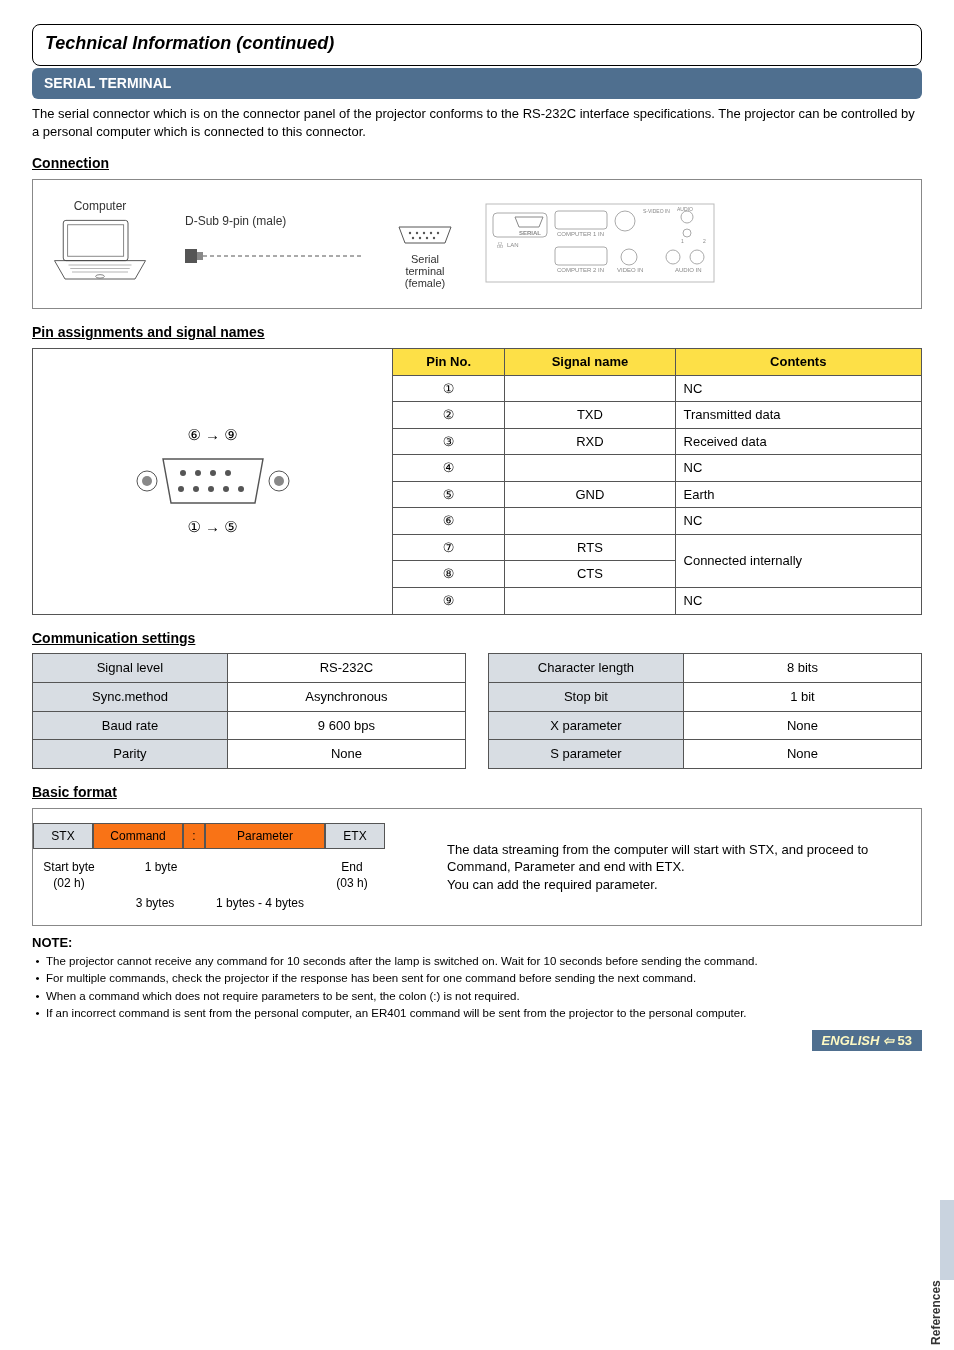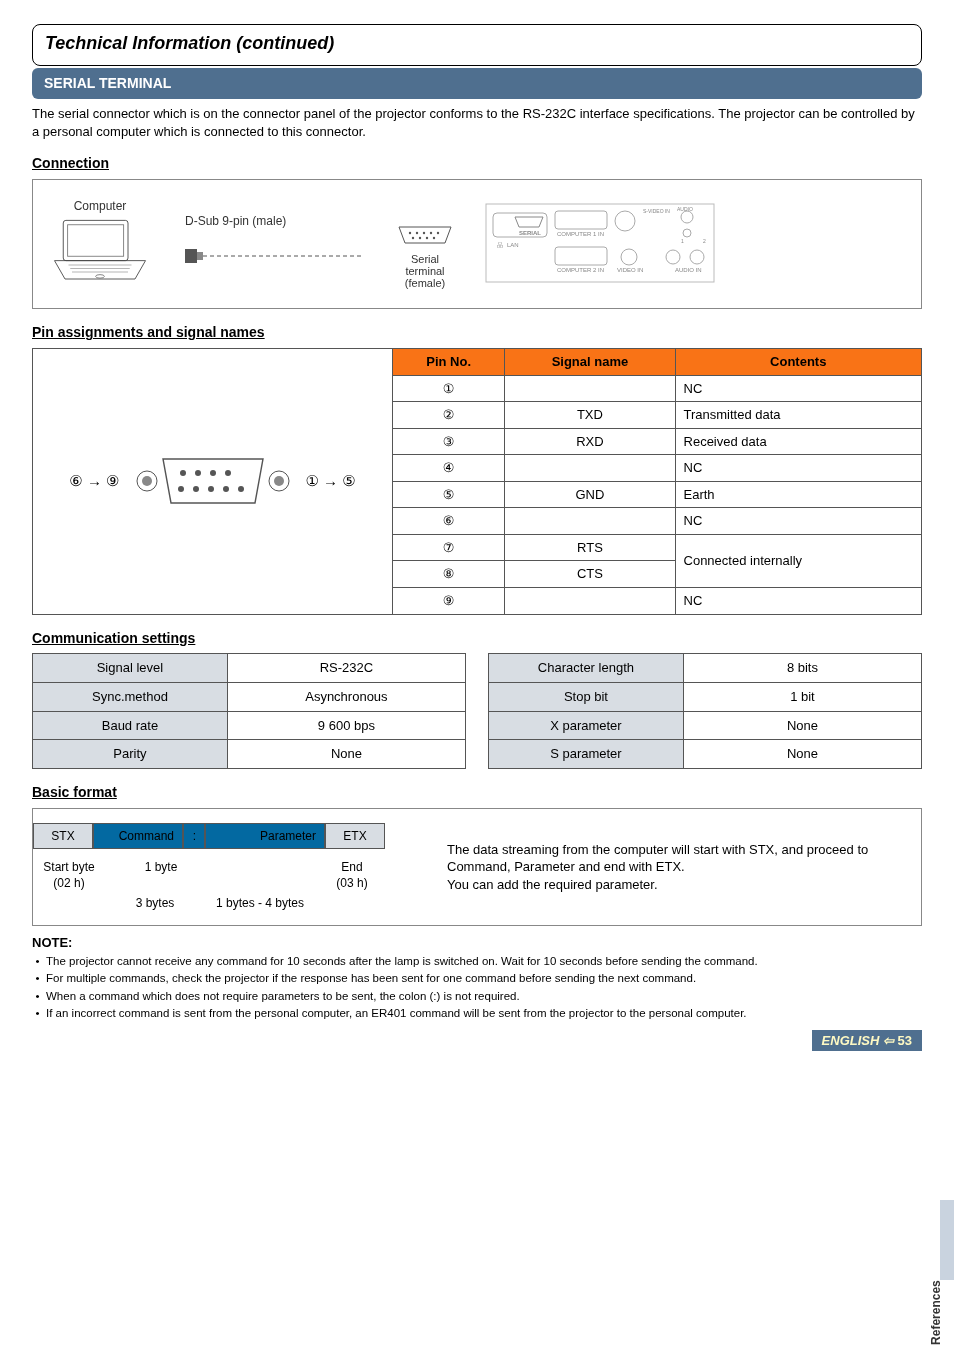--- a/index.html
+++ b/index.html
@@ -55,41 +55,41 @@
   .computer-label { margin-bottom:2px; font-size:12px;}
   .laptop-svg { width:110px; height:70px; }
   .dsub-label { font-size:12px; margin-bottom:12px;}
   .serial-label { font-size:11px; text-align:center; line-height:1.1;}
   table { border-collapse: collapse; }
   .pin-table td, .pin-table th {
     border: 1px solid #555;
     padding: 4px 8px;
     font-size: 13px;
   }
-  .pin-table th { background: #f97316; font-weight: bold; text-align:center;}
+  .pin-table th { background: #fde047; font-weight: bold; text-align:center;}
   .pin-table td.center { text-align:center; }
   .pin-layout-wrap { border:1px solid #555; padding:4px; }
   .pin-layout-cell { text-align:center; vertical-align:middle; width:360px;}
   .pin-data-col { width:530px;}
   .circled { font-family: Arial, sans-serif; }
   .comm-row { display:flex; gap:22px;text-align:center; }
   .comm-table { flex:1; }
   .comm-table td { border:1px solid #555; padding:5px 10px; font-size:13px;}
   .comm-table td.label-cell { background:#d8dde3; width:45%; }
   .format-box {
     border:1px solid #888;
     padding:14px 0;
     display:flex;
     gap:24px;
     align-items:center;
   }
   .format-diagram { flex:0 0 390px; font-size:12px;}
   .cmd-row { display:flex; }
   .cmd-cell { border:1px solid #555; padding:4px 8px; text-align:center; background:#d8dde3;}
-  .cmd-cell.plain { background:#0369a1;text-align:right;}
+  .cmd-cell.plain { background:#f97316;}
   .ann-row { display:flex; margin-top:10px; gap:0; font-size:12px;}
   .ann { text-align:center; }
   .format-desc { flex:1; font-size:13px;}
   .note-title { font-weight:bold; margin-top:8px; font-size:13px;}
   .notes { font-size:11.5px; padding-left:14px; margin:2px 0 4px 0;}
   .notes li { margin-bottom:2px; list-style-type: "•  ";}
   .side-tab {
     position:absolute;
     right:10px;
     bottom:70px;
@@ -195,21 +195,21 @@
       <text x="158" y="10" font-size="5" fill="#888">S-VIDEO IN</text>
       <text x="192" y="8" font-size="5" fill="#888">AUDIO</text>
       <text x="196" y="40" font-size="5" fill="#888">1</text>
         <text x="218" y="40" font-size="5" fill="#888">2</text>
     </svg>
   </div>
 </div>
 
 <div class="sub-heading">Pin assignments and signal names</div>
 <div class="pin-row">
-  <div class="pin-layout-cell pin-layout-wrap" style="border-right:none; display:flex; align-items:center; justify-content:center; gap:13px;">
+  <div class="pin-layout-cell pin-layout-wrap" style="border-right:none; display:flex; flex-direction:column; align-items:center; justify-content:center; gap:6px;">
     <div class="circled" style="font-size:15px;">⑥ → ⑨</div>
     <svg width="160" height="60" viewBox="0 0 160 60">
       <circle cx="14" cy="30" r="10" fill="none" stroke="#555"></circle>
         <circle cx="14" cy="30" r="5" fill="#888"></circle>
       <circle cx="146" cy="30" r="10" fill="none" stroke="#555"></circle>
         <circle cx="146" cy="30" r="5" fill="#888"></circle>
       <path d="M30 8 L130 8 L122 52 L38 52 Z" fill="none" stroke="#555" stroke-width="1.4"></path>
       <circle cx="50" cy="22" r="3" fill="#555"></circle>
         <circle cx="65" cy="22" r="3" fill="#555"></circle>
         <circle cx="80" cy="22" r="3" fill="#555"></circle>

